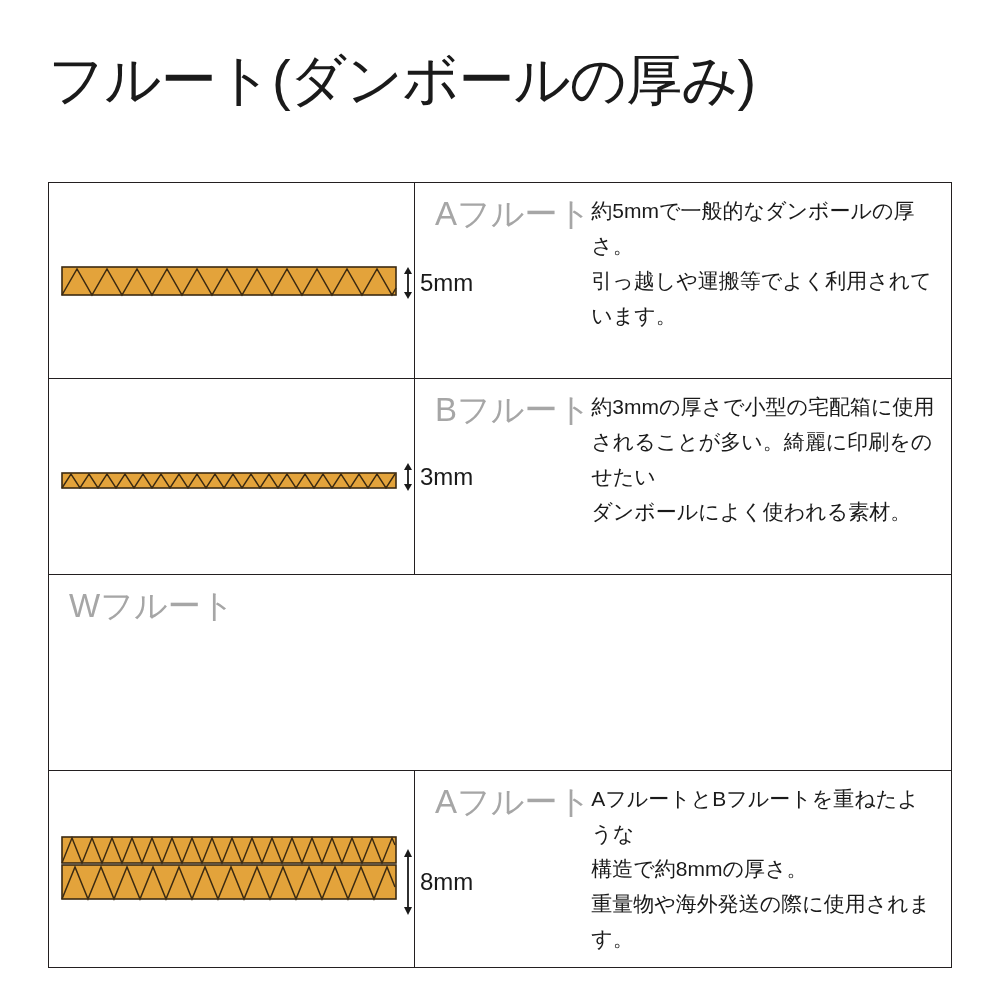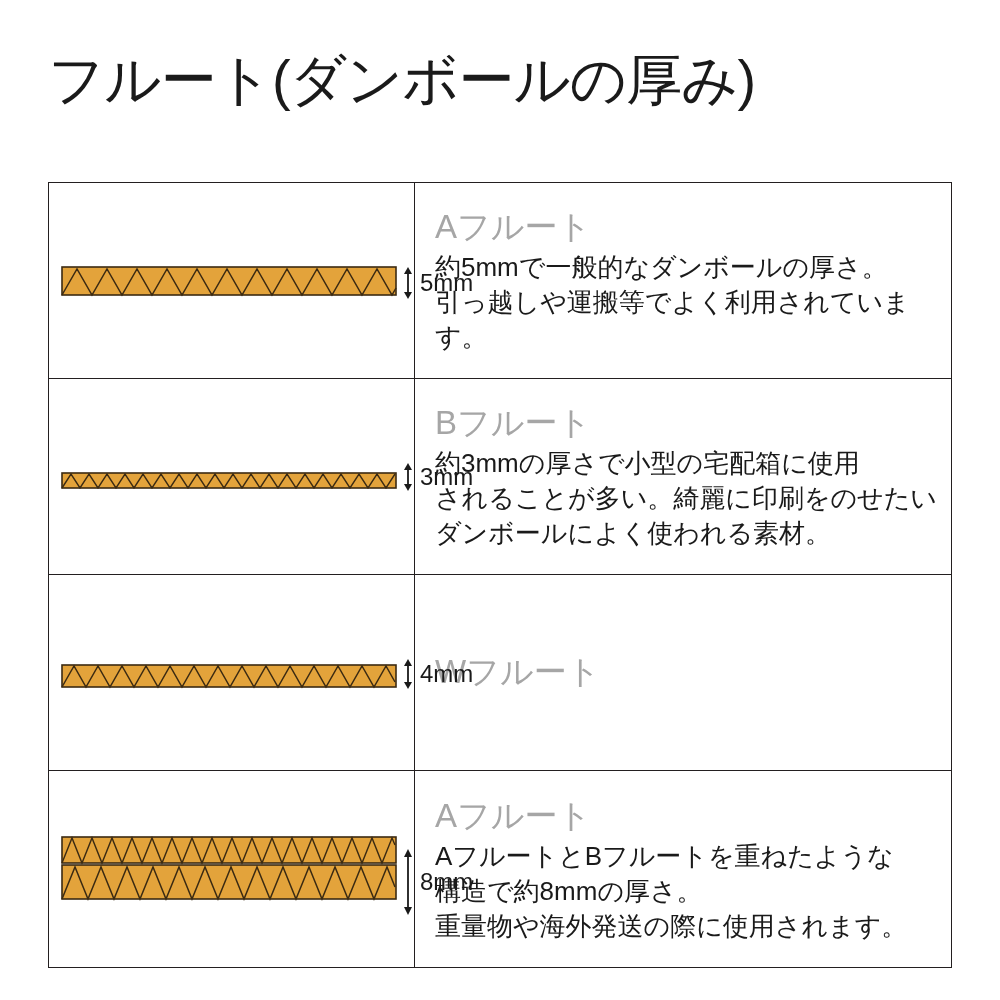--- a/index.html
+++ b/index.html
@@ -51,33 +51,33 @@
     flex: 0 0 366px;
     border-right: 1.5px solid #231f20;
     box-sizing: border-box;
     position: relative;
   }
   .cell-text {
     flex: 1 1 auto;
     box-sizing: border-box;
     padding: 10px 12px 10px 20px;
     display: flex;
-    flex-direction: column;
-    justify-content: center;
+    flex-direction: row;
+    justify-content: flex-start;
   }
   .flute-name {
     font-size: 33px;
     line-height: 42px;
     color: #a6a6a6;
     font-weight: normal;
     margin: 0 0 2px 0;
     white-space: nowrap;
   }
   .flute-desc {
-    font-size: 26px;
+    font-size: 21px;
     line-height: 35px;
     color: #1a1a1a;
     white-space: pre-line;
   }
   
   .fig-wrap {
     position: absolute;
     left: 0;
     top: 0;
     width: 100%;
@@ -156,36 +156,20 @@
       </div>
       <div class="cell-text">
         <div class="flute-name">Bフルート</div>
         <div class="flute-desc">約3mmの厚さで小型の宅配箱に使用
 されることが多い。綺麗に印刷をのせたい
 ダンボールによく使われる素材。</div>
       </div>
     </div>
 
     <div class="row row-c">
-      <div class="cell-figure">
-        <div class="fig-wrap">
-          <svg class="board" style="top:82px;" width="336" height="38" viewBox="0 0 336 38">
-            <rect x="1" y="8" width="334" height="22" fill="#E3A33B" stroke="#3b2a12" stroke-width="1.6"></rect>
-            <polyline points="1,30 13,9 25,30 37,9 49,30 61,9 73,30 85,9 97,30 109,9 121,30 133,9 145,30 157,9 169,30 181,9 193,30 205,9 217,30 229,9 241,30 253,9 265,30 277,9 289,30 301,9 313,30 325,9 334,25" fill="none" stroke="#3b2a12" stroke-width="1.5"></polyline>
-          </svg>
-          <div class="dim" style="left:352px; top:84px;">
-            <svg width="14" height="30" viewBox="0 0 14 30">
-              <line x1="7" y1="3" x2="7" y2="27" stroke="#1a1a1a" stroke-width="1.8"></line>
-              <polygon points="7,0 3,7 11,7" fill="#1a1a1a"></polygon>
-              <polygon points="7,30 3,23 11,23" fill="#1a1a1a"></polygon>
-            </svg>
-            <span class="dim-label">4mm</span>
-          </div>
-        </div>
-      </div>
       <div class="cell-text">
         <div class="flute-name">Wフルート</div>
       </div>
     </div>
 
     <div class="row row-w">
       <div class="cell-figure">
         <div class="fig-wrap">
           <svg class="board" style="top:58px;" width="336" height="80" viewBox="0 0 336 80">
             <rect x="1" y="8" width="334" height="26" fill="#E3A33B" stroke="#3b2a12" stroke-width="1.6"></rect>

